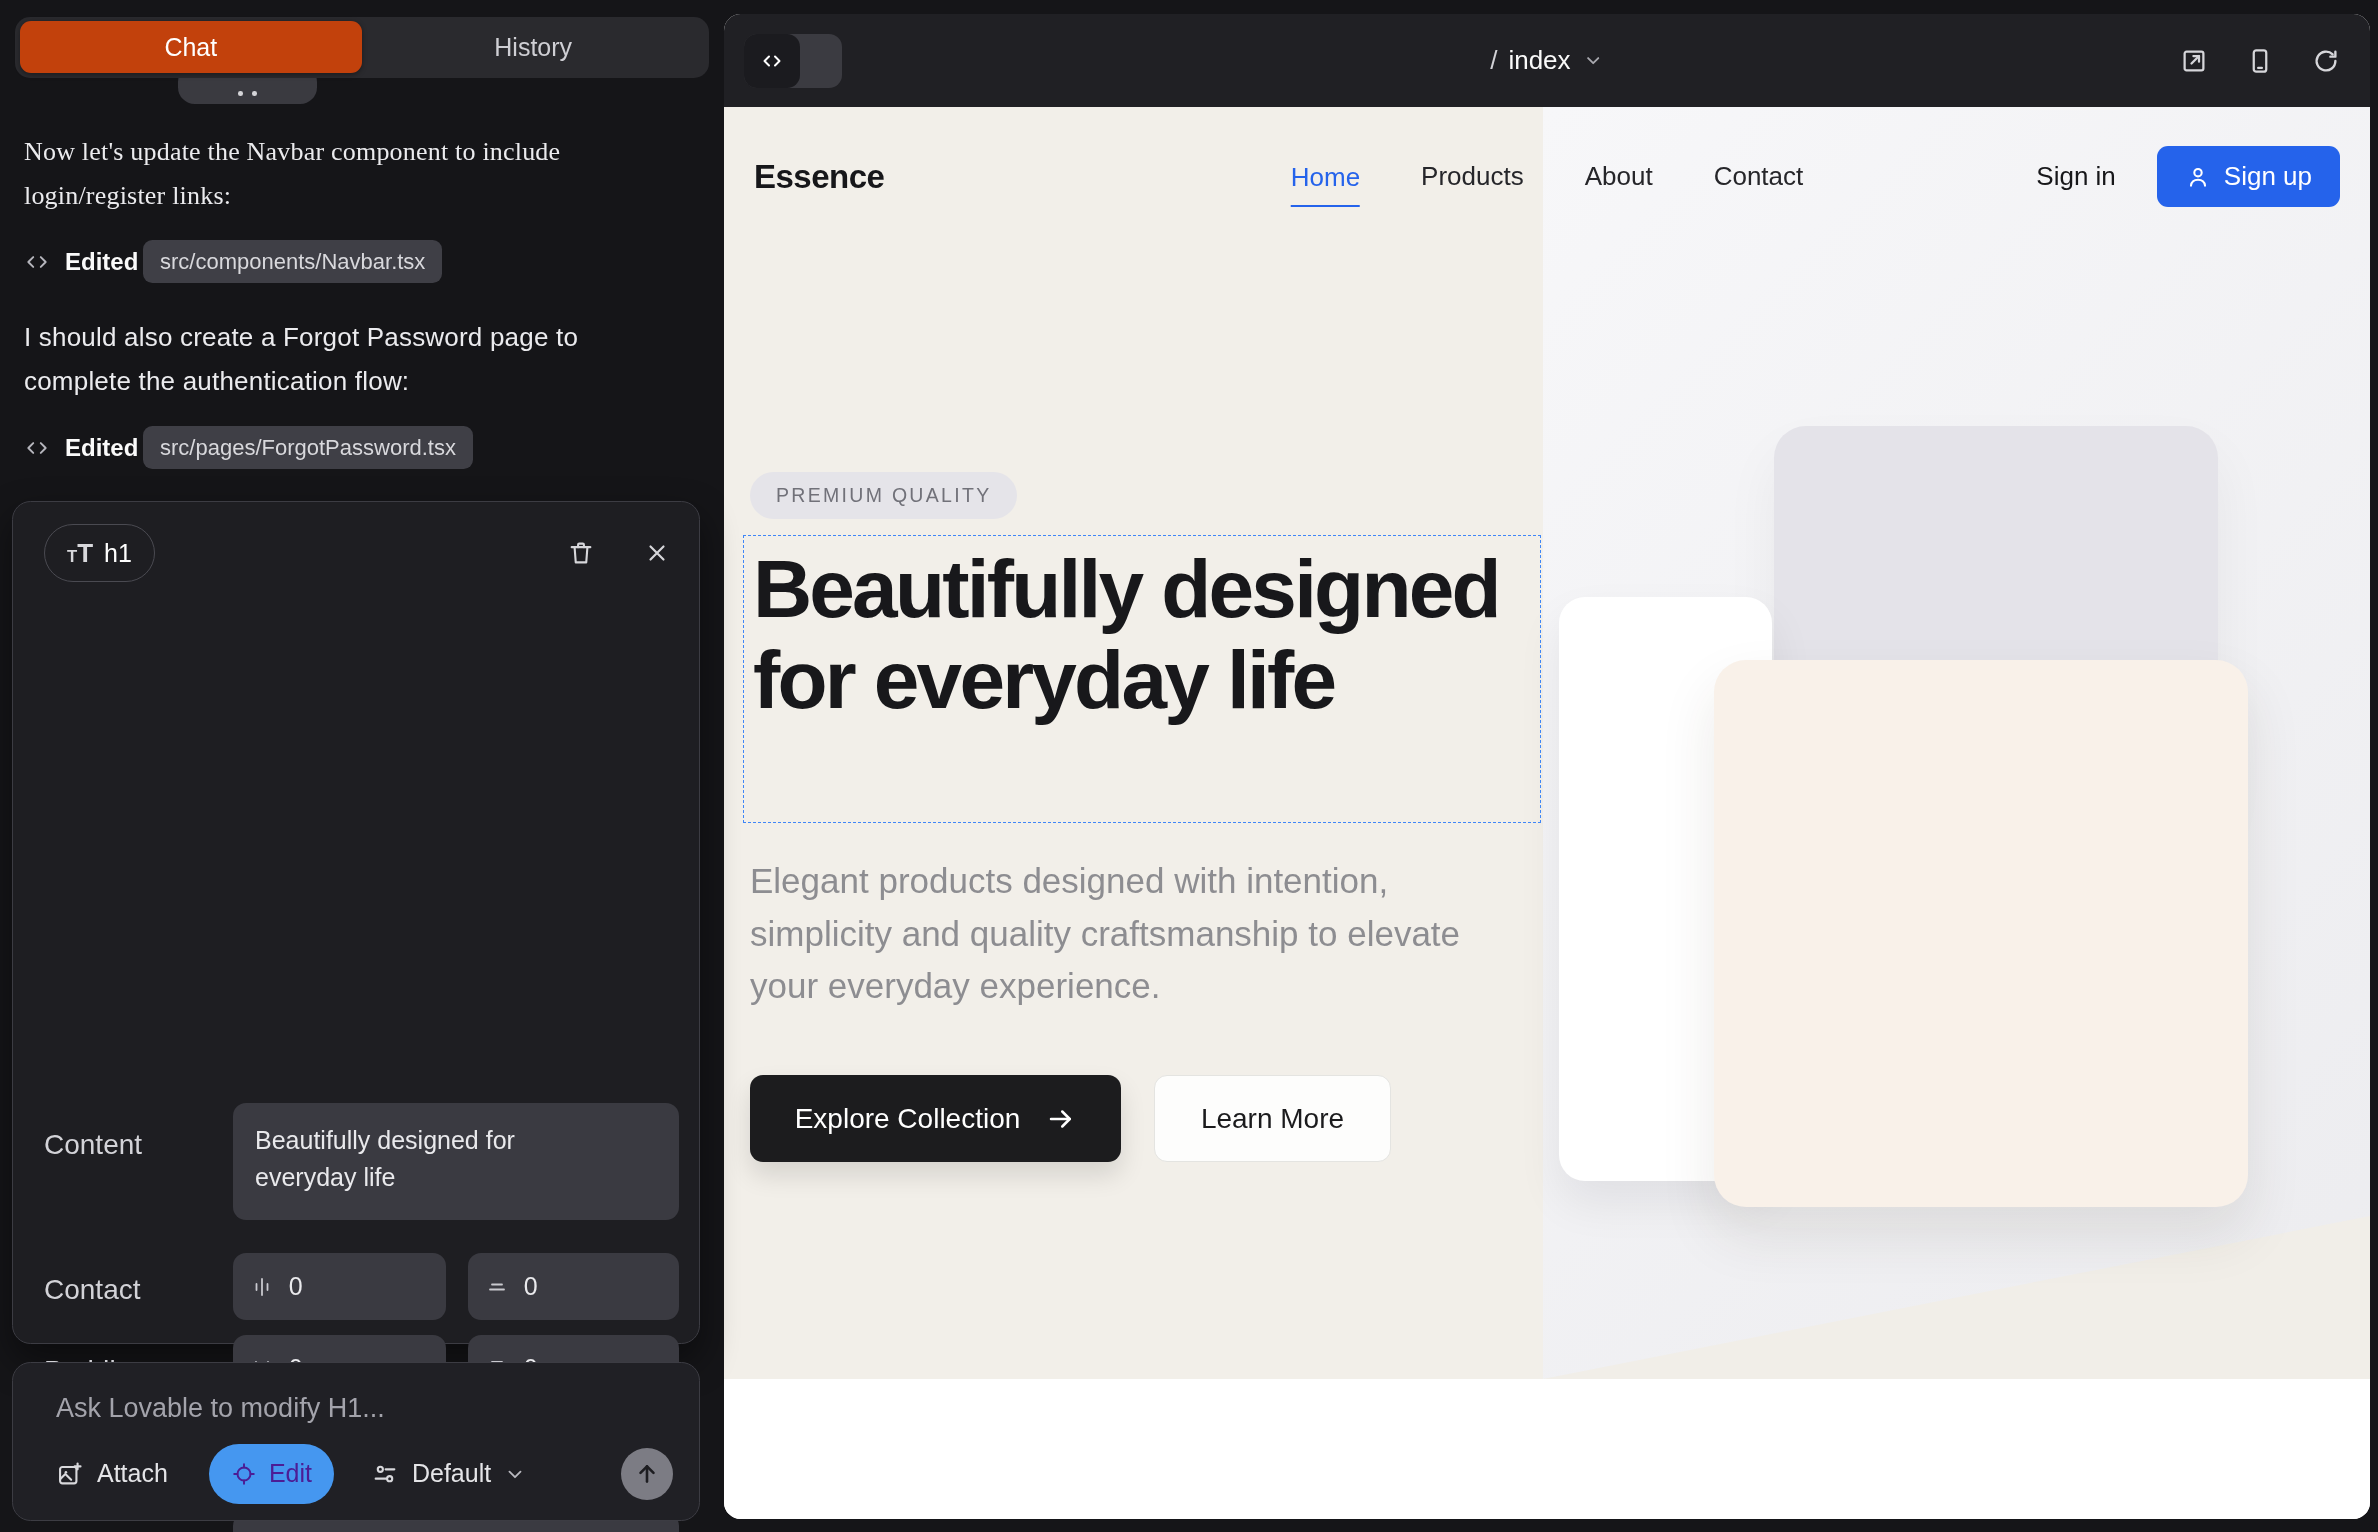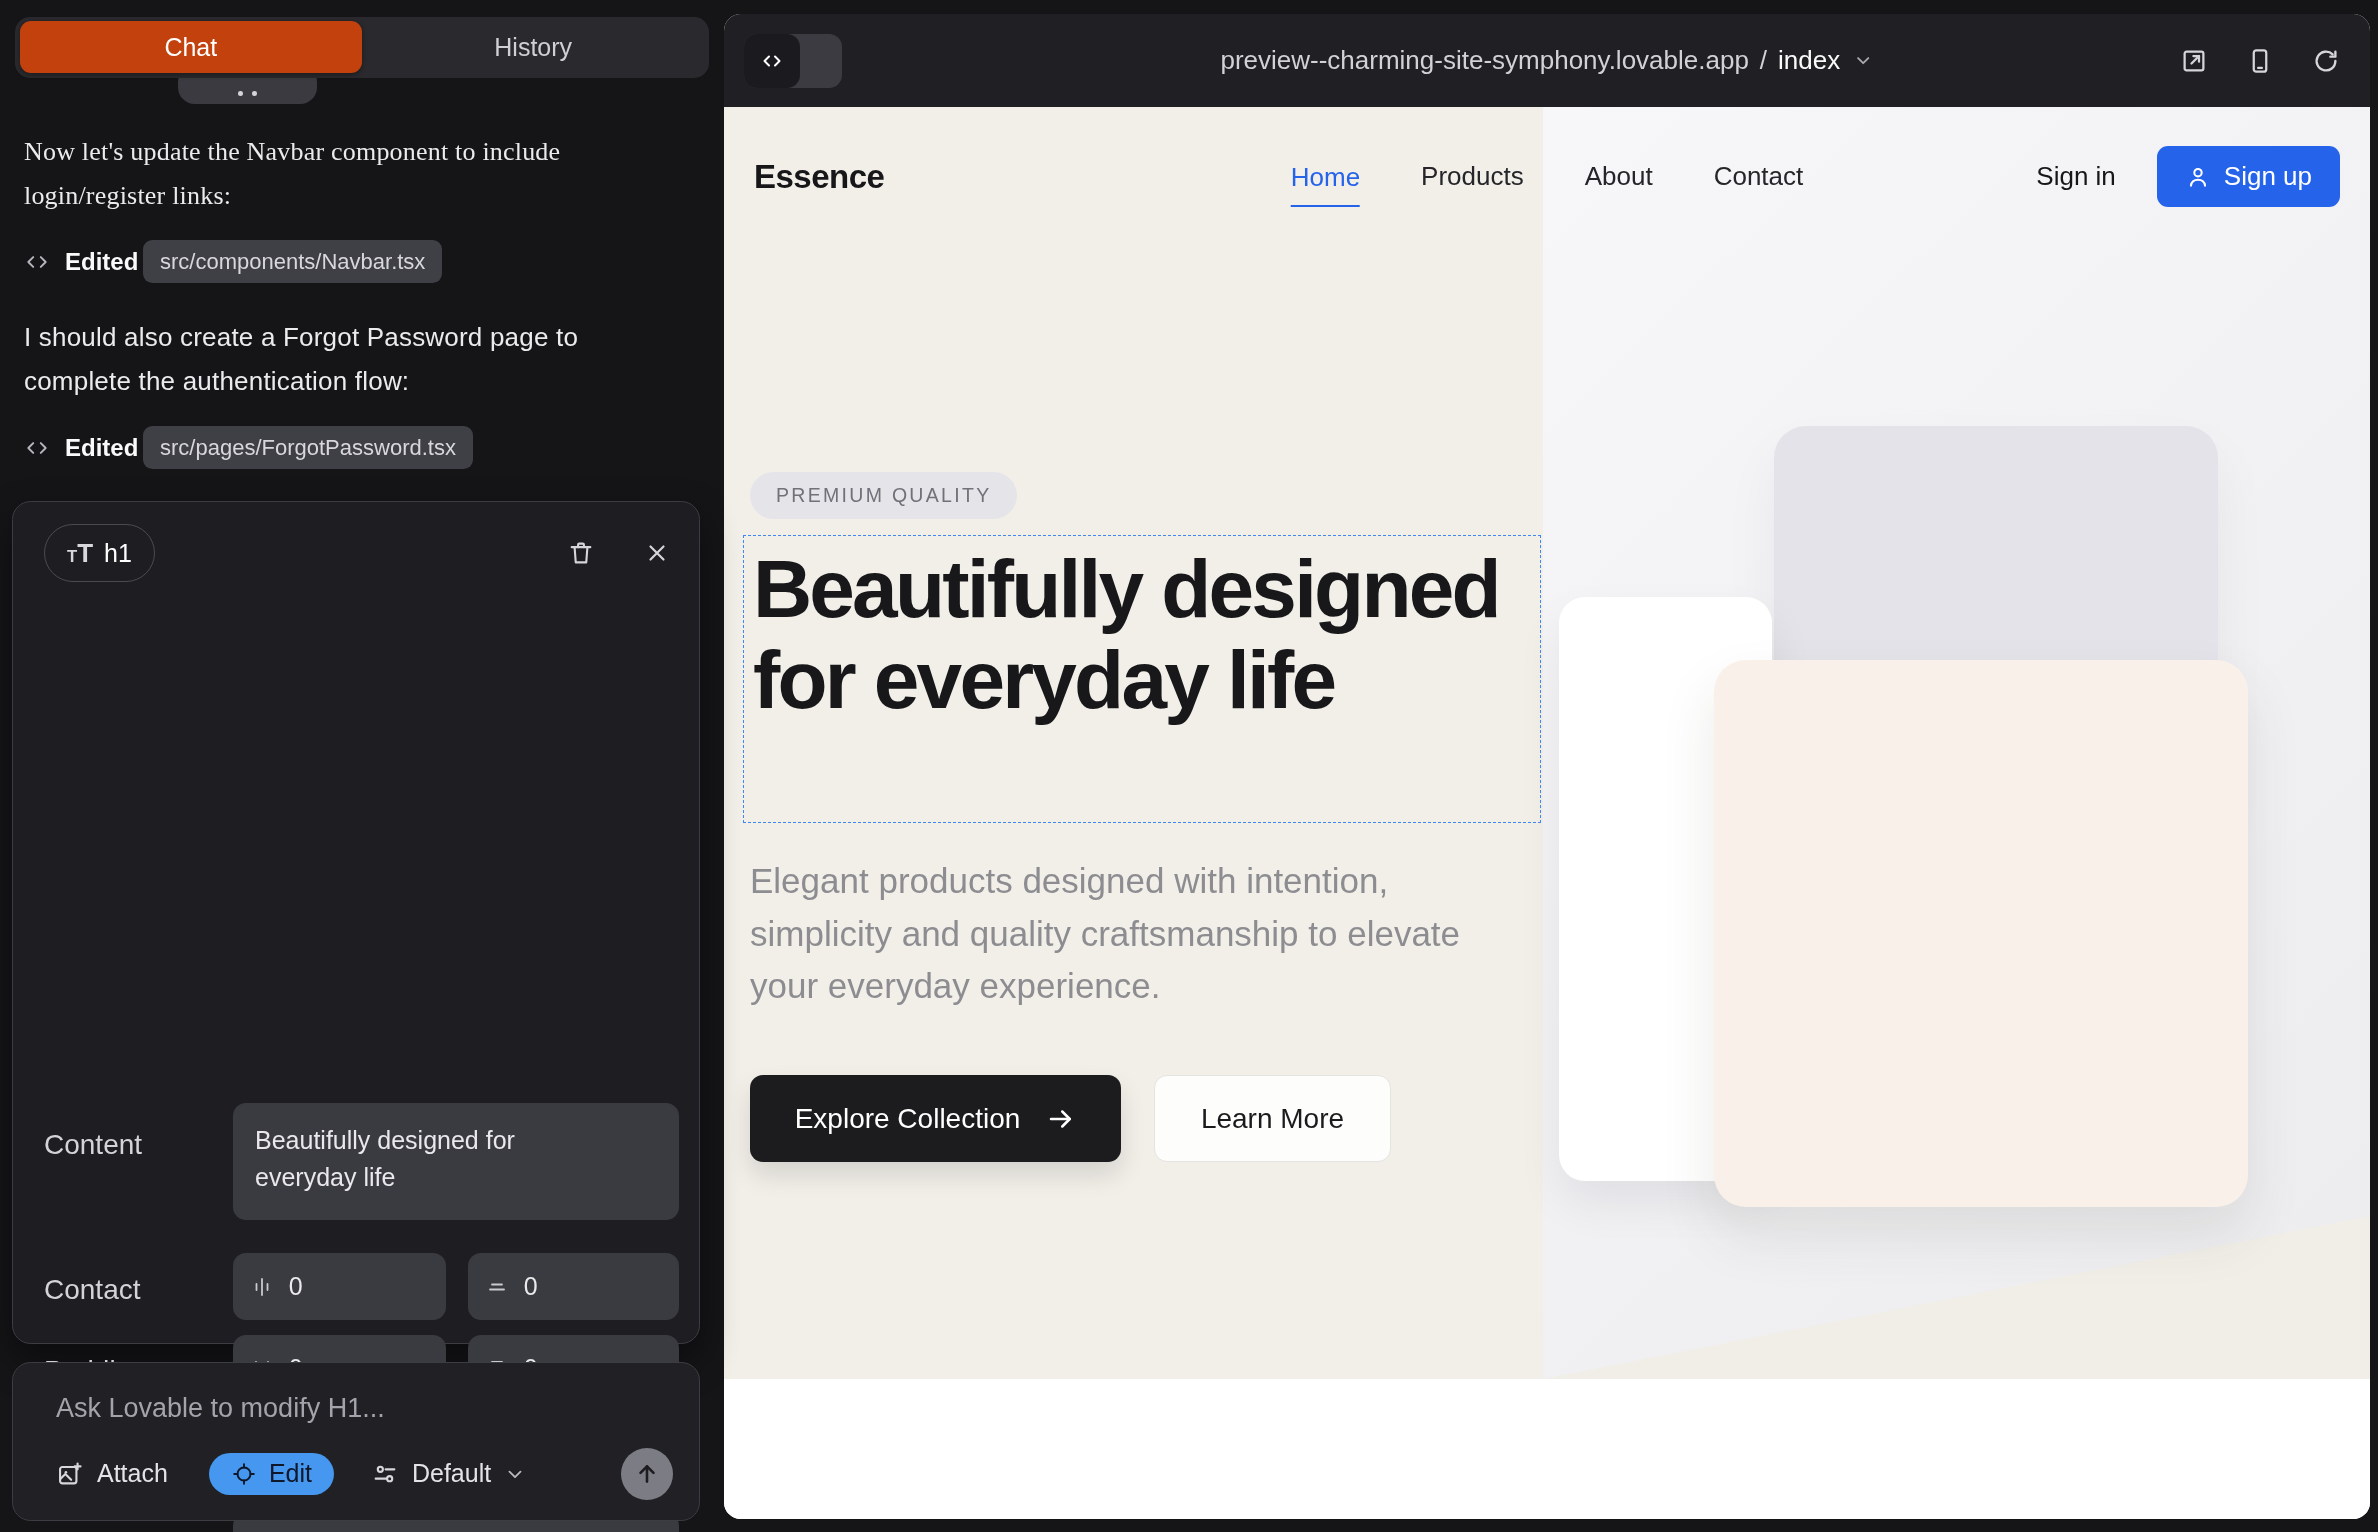--- a/index.html
+++ b/index.html
@@ -43,21 +43,21 @@
   .selbox { left:220px; width:446px; height:67px; padding:0 20.4px; }
   .selbox .chev { margin-left:auto; color:#b9b9bf; display:flex; }
 
   
   .composer { position:absolute; left:12px; top:1362px; width:688px; height:159px; background:#202025; border:0.9px solid #3c3c43; border-radius:18.6px; z-index:4; }
   .composer input { position:absolute; left:43px; top:22px; width:603px; height:46px; background:transparent; border:none; outline:none; font-size:27px; color:#e4e4e7; font-family:inherit; }
   .composer input::placeholder { color:#a3a3ab; }
   .c-row { position:absolute; left:43px; right:26px; bottom:20.4px; height:52px; display:flex; align-items:center; }
   .c-item { display:flex; align-items:center; gap:13px; color:#e4e4e7; font-size:25px; cursor:pointer; }
   .c-item .ic { color:#d8d8dc; display:flex; }
-  .editpill { margin-left:41px; height:42px; padding:0 22px; background:#4597f0; border-radius:927px; display:flex; align-items:center; gap:12px; color:#0f172a; font-size:25px; cursor:pointer; }
+  .editpill { margin-left:41px; height:60px; padding:0 22px; background:#4597f0; border-radius:927px; display:flex; align-items:center; gap:12px; color:#4c1d95; font-size:25px; cursor:pointer; }
   .modesel { margin-left:37px; }
   .modesel .chev { color:#b9b9bf; display:flex; }
   .sendbtn { margin-left:auto; width:52px; height:52px; border-radius:50%; background:#7c7c84; color:#1d1d21; display:flex; align-items:center; justify-content:center; font-size:28px; font-weight:700; cursor:pointer; }
 
   
   .preview { position:absolute; left:724px; top:14px; width:1646px; height:1505px; border-radius:16.7px; overflow:hidden; background:#ffffff; }
   .chrome { position:absolute; left:0; top:0; width:100%; height:93px; background:#202024; }
   .toggle { position:absolute; left:20.4px; top:19.5px; width:98px; height:54px; background:#3b3b41; border-radius:13px; cursor:pointer; }
   .toggle .seg { position:absolute; left:0; top:0; width:56px; height:54px; background:#1b1b1f; border-radius:13px; display:flex; align-items:center; justify-content:center; color:#fff; }
   .urlbar { position:absolute; left:0; top:0; width:100%; height:93px; display:flex; align-items:center; justify-content:center; gap:11px; }
@@ -289,21 +289,20 @@
     <div class="chrome">
       <div class="toggle">
         <span class="seg">
           <svg width="24" height="24" viewBox="0 0 24 24" fill="none" stroke="currentColor" stroke-width="2" stroke-linecap="round" stroke-linejoin="round">
               <path d="M9 7.5 4.5 12 9 16.5"></path>
               <path d="M15 7.5 19.5 12 15 16.5"></path>
             </svg>
         </span>
       </div>
       <div class="urlbar">
-        <span class="url-domain">preview--charming-site-symphony.lovable.app</span>
         <span class="url-sep">/</span>
         <span class="url-page">index</span>
         <span class="chev">
           <svg width="20.4" height="20.4" viewBox="0 0 24 24" fill="none" stroke="currentColor" stroke-width="2.2" stroke-linecap="round" stroke-linejoin="round">
               <path d="M6 9.5l6 6 6-6"></path>
             </svg>
         </span>
       </div>
       <div class="chrome-icons">
         <span class="iconbtn">

